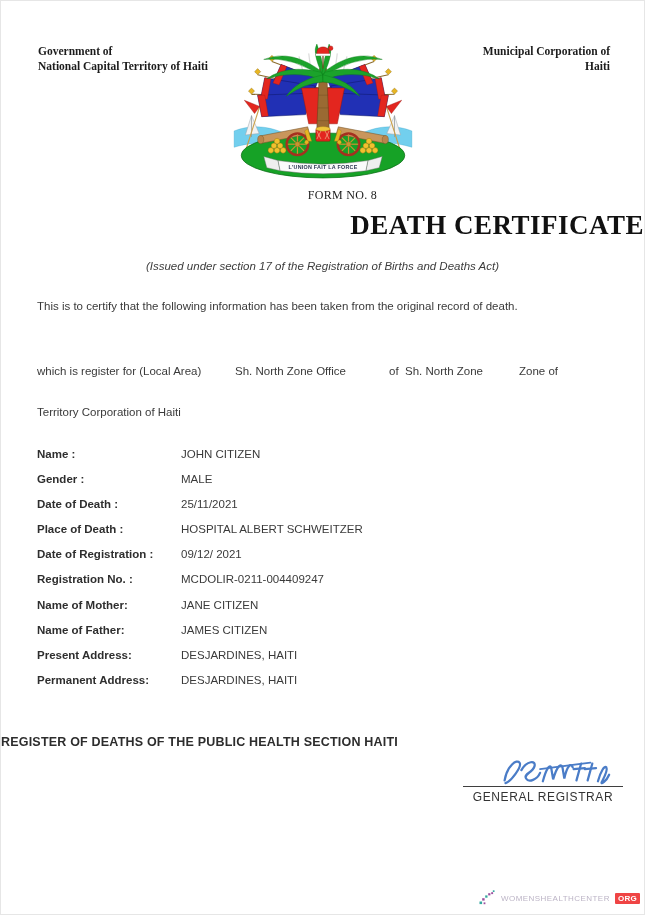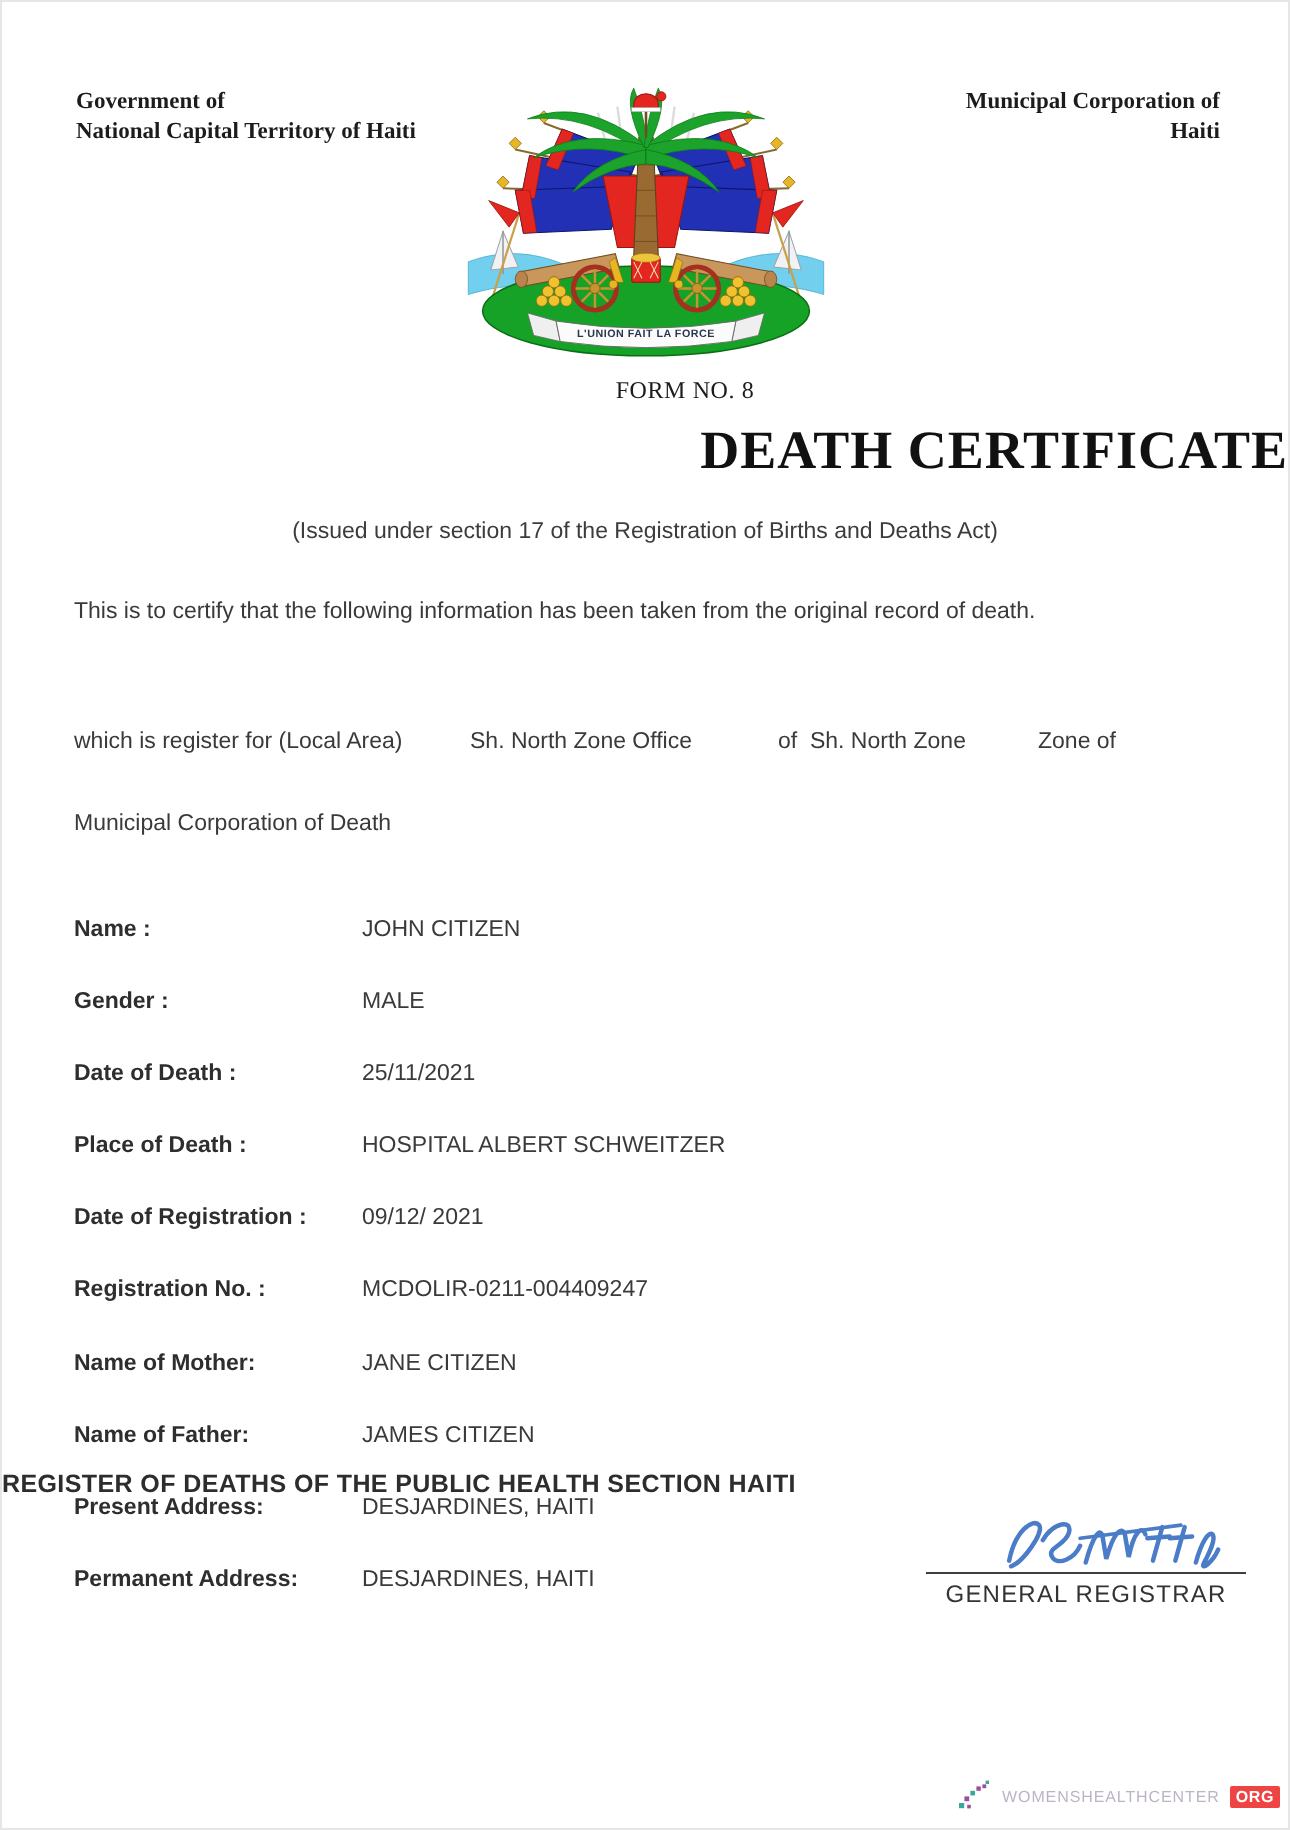--- a/index.html
+++ b/index.html
@@ -8,28 +8,28 @@
     border:1px solid #e6e6e6;box-sizing:border-box;overflow:hidden;
     font-family:"Liberation Sans","DejaVu Sans",sans-serif;color:#3a3a3a;
   }
   .abs{position:absolute;}
   .serif{font-family:"Liberation Serif","DejaVu Serif",serif;}
   .header-left{left:37px;top:43px;font-weight:bold;font-size:11.5px;line-height:1.32;color:#1c1c1c;}
   .header-right{right:34px;top:43px;font-weight:bold;font-size:11.5px;line-height:1.32;color:#1c1c1c;text-align:right;}
   .emblem{top:38px;left:50%;margin-left:-92px;width:184px;height:143px;}
   .form-no{top:187px;left:0;width:100%;text-align:center;font-size:12px;letter-spacing:.3px;color:#1c1c1c;margin-left:20px;}
   .doc-title{top:209px;left:0;width:100%;text-align:right;font-weight:bold;font-size:27px;letter-spacing:.5px;color:#111;}
-  .subtitle{top:259px;left:0;width:100%;text-align:center;font-size:11.5px;color:#3c3c3c;}
+  .subtitle{top:259px;left:0;width:100%;text-align:center;font-size:11.5px;color:#3c3c3c;font-style:italic;}
   .certify{top:299px;left:36px;font-size:11.5px;}
   .regline{top:364px;left:0;width:100%;height:16px;font-size:11.5px;}
   .regline span{position:absolute;white-space:pre;}
   .rl-prefix{left:36px;} .rl-office{left:234px;} .rl-ofzone{left:388px;} .rl-suffix{left:518px;}
   .regline2{top:405px;left:36px;font-size:11.5px;}
   .fields{top:446px;left:36px;width:560px;font-size:11.5px;}
-  .field-row{height:25.1px;line-height:14px;margin-top:11px;}
+  .field-row{height:25.1px;line-height:14px;}
   .f-label{display:inline-block;width:144px;font-weight:bold;color:#2e2e2e;}
   .f-value{color:#3a3a3a;}
   .register-heading{top:734px;left:0;width:100%;text-align:left;font-weight:bold;font-size:12.5px;letter-spacing:.2px;color:#2d2d2d;}
   .sig-block{left:462px;top:753px;width:160px;}
   .sig-scribble{display:block;margin:0 auto 0 36px;}
   .sig-line{border-top:1.5px solid #3f3f3f;margin-top:-2px;}
   .sig-title{font-size:12px;letter-spacing:.6px;color:#333;text-align:center;padding-top:3px;}
   .watermark{right:4px;bottom:8px;display:flex;align-items:center;gap:5px;}
   .wm-text{font-size:8px;letter-spacing:.45px;color:#bcb4c6;}
   .wm-badge{font-size:8px;font-weight:bold;color:#fff;background:#ef4444;padding:1px 3px;border-radius:1px;letter-spacing:.3px;}
@@ -187,21 +187,21 @@
   <div class="abs subtitle">(Issued under section 17 of the Registration of Births and Deaths Act)</div>
 
   <div class="abs certify">This is to certify that the following information has been taken from the original record of death.</div>
 
   <div class="abs regline">
     <span class="rl-prefix">which is register for (Local Area)</span>
     <span class="rl-office">Sh. North Zone Office</span>
     <span class="rl-ofzone">of  Sh. North Zone</span>
     <span class="rl-suffix">Zone of</span>
   </div>
-  <div class="abs regline2">Municipal Corporation of Death</div>
+  <div class="abs regline2">Territory Corporation of Haiti</div>
 
   <div class="abs fields">
     <div class="field-row">
       <span class="f-label">Name :</span><span class="f-value">JOHN CITIZEN</span>
     </div>
     <div class="field-row">
       <span class="f-label">Gender :</span><span class="f-value">MALE</span>
     </div>
     <div class="field-row">
       <span class="f-label">Date of Death :</span><span class="f-value">25/11/2021</span>

